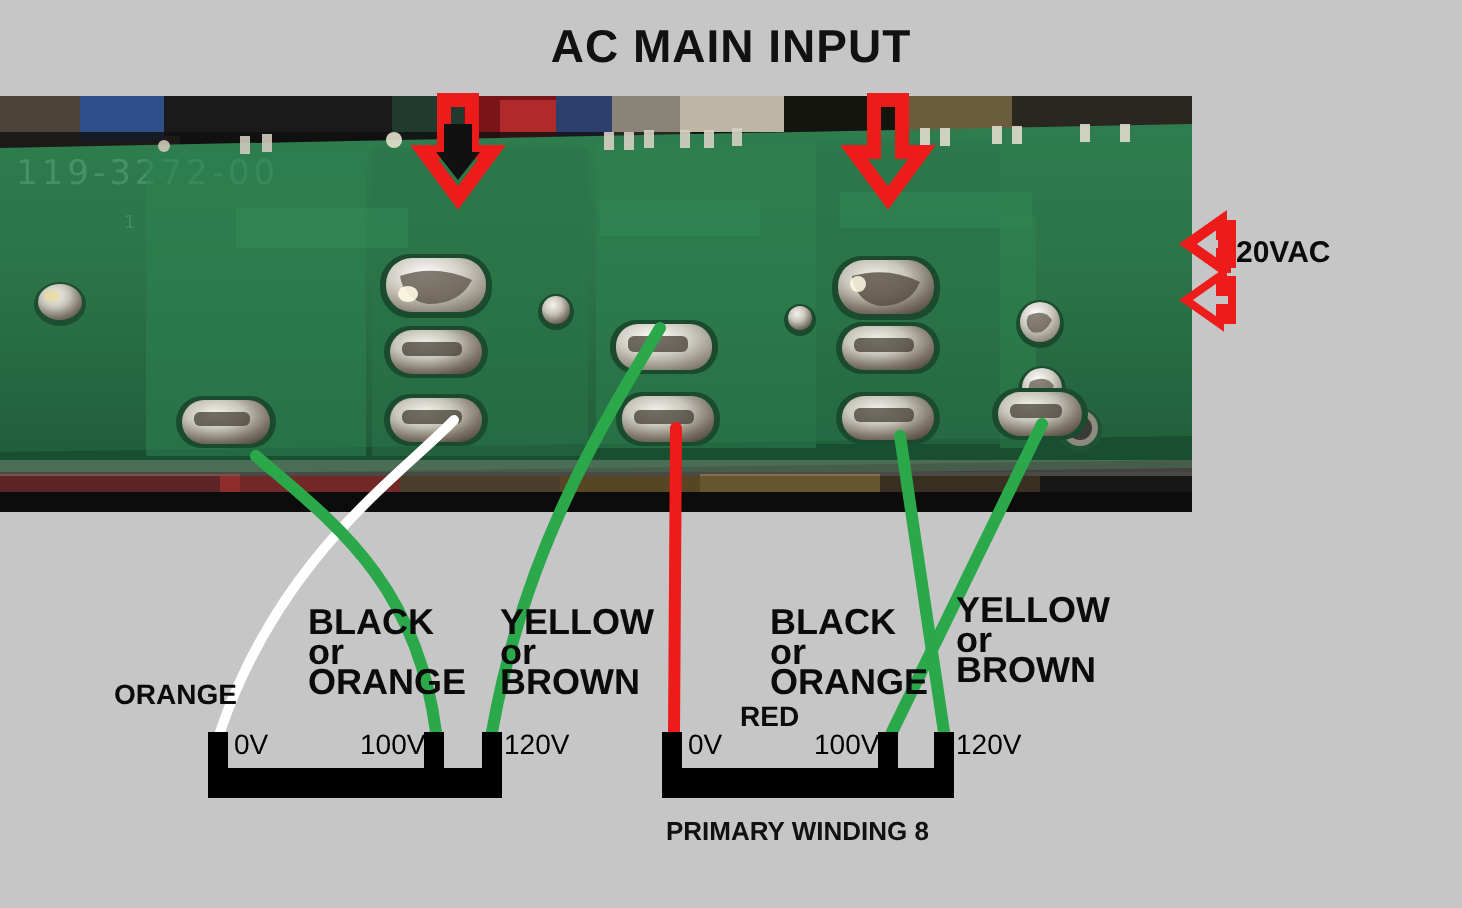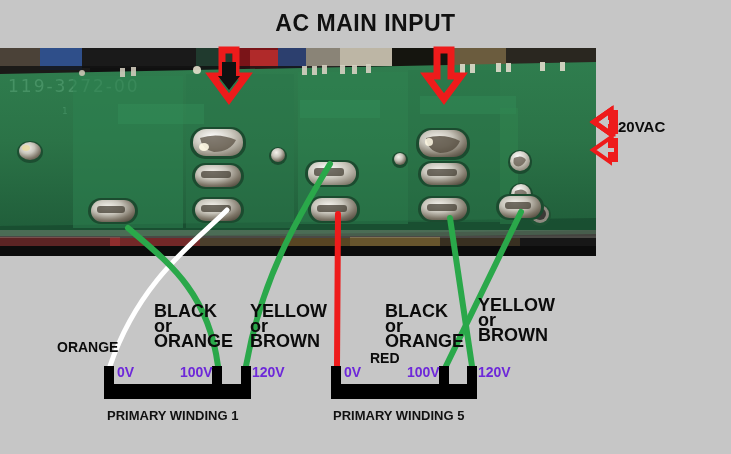--- a/index.html
+++ b/index.html
@@ -30,21 +30,21 @@
 
   
   #overlay{position:absolute;left:0;top:0;width:731px;height:454px;pointer-events:none;}
 
   
   .lbl{position:absolute;font-weight:bold;color:#0b0b0b;white-space:nowrap;}
   .lbl-20vac{font-size:15px;left:618px;top:118px;}
   .lbl-white{font-size:14px;left:57px;top:339px;}
   .lbl-red{font-size:14px;left:370px;top:339px;}
   .wirelbl{font-size:18px;line-height:15px;}
-  .term{position:absolute;font-size:14px;font-weight:bold;color:#6d28d9;}
+  .term{position:absolute;font-size:14px;font-weight:normal;color:#000000;}
   .wname{position:absolute;font-size:13px;font-weight:bold;color:#111;}
 </style>
 </head>
 <body>
 
 <div id="root">
 
   <div class="title">AC MAIN INPUT</div>
 
   <div class="photo">
@@ -285,35 +285,34 @@
   <div class="lbl wirelbl" style="left:250px;top:304px;">
     <div>YELLOW</div>
     <div>or</div>
     <div>BROWN</div>
   </div>
 
   <div class="term" style="left:117px;top:364px;">0V</div>
   <div class="term" style="left:180px;top:364px;">100V</div>
   <div class="term" style="left:252px;top:364px;">120V</div>
 
-  <div class="wname" style="left:107px;top:408px;">PRIMARY WINDING 1</div>
 
   <div class="lbl lbl-red" style="left:370px;top:350px;">RED</div>
 
   <div class="lbl wirelbl" style="left:385px;top:304px;">
     <div>BLACK</div>
     <div>or</div>
     <div>ORANGE</div>
   </div>
 
   <div class="lbl wirelbl" style="left:478px;top:298px;">
     <div>YELLOW</div>
     <div>or</div>
     <div>BROWN</div>
   </div>
 
   <div class="term" style="left:344px;top:364px;">0V</div>
   <div class="term" style="left:407px;top:364px;">100V</div>
   <div class="term" style="left:478px;top:364px;">120V</div>
 
-  <div class="wname" style="left:333px;top:408px;">PRIMARY WINDING 5</div>
+  <div class="wname" style="left:333px;top:408px;">PRIMARY WINDING 8</div>
 
 </div>
 
 </body></html>

